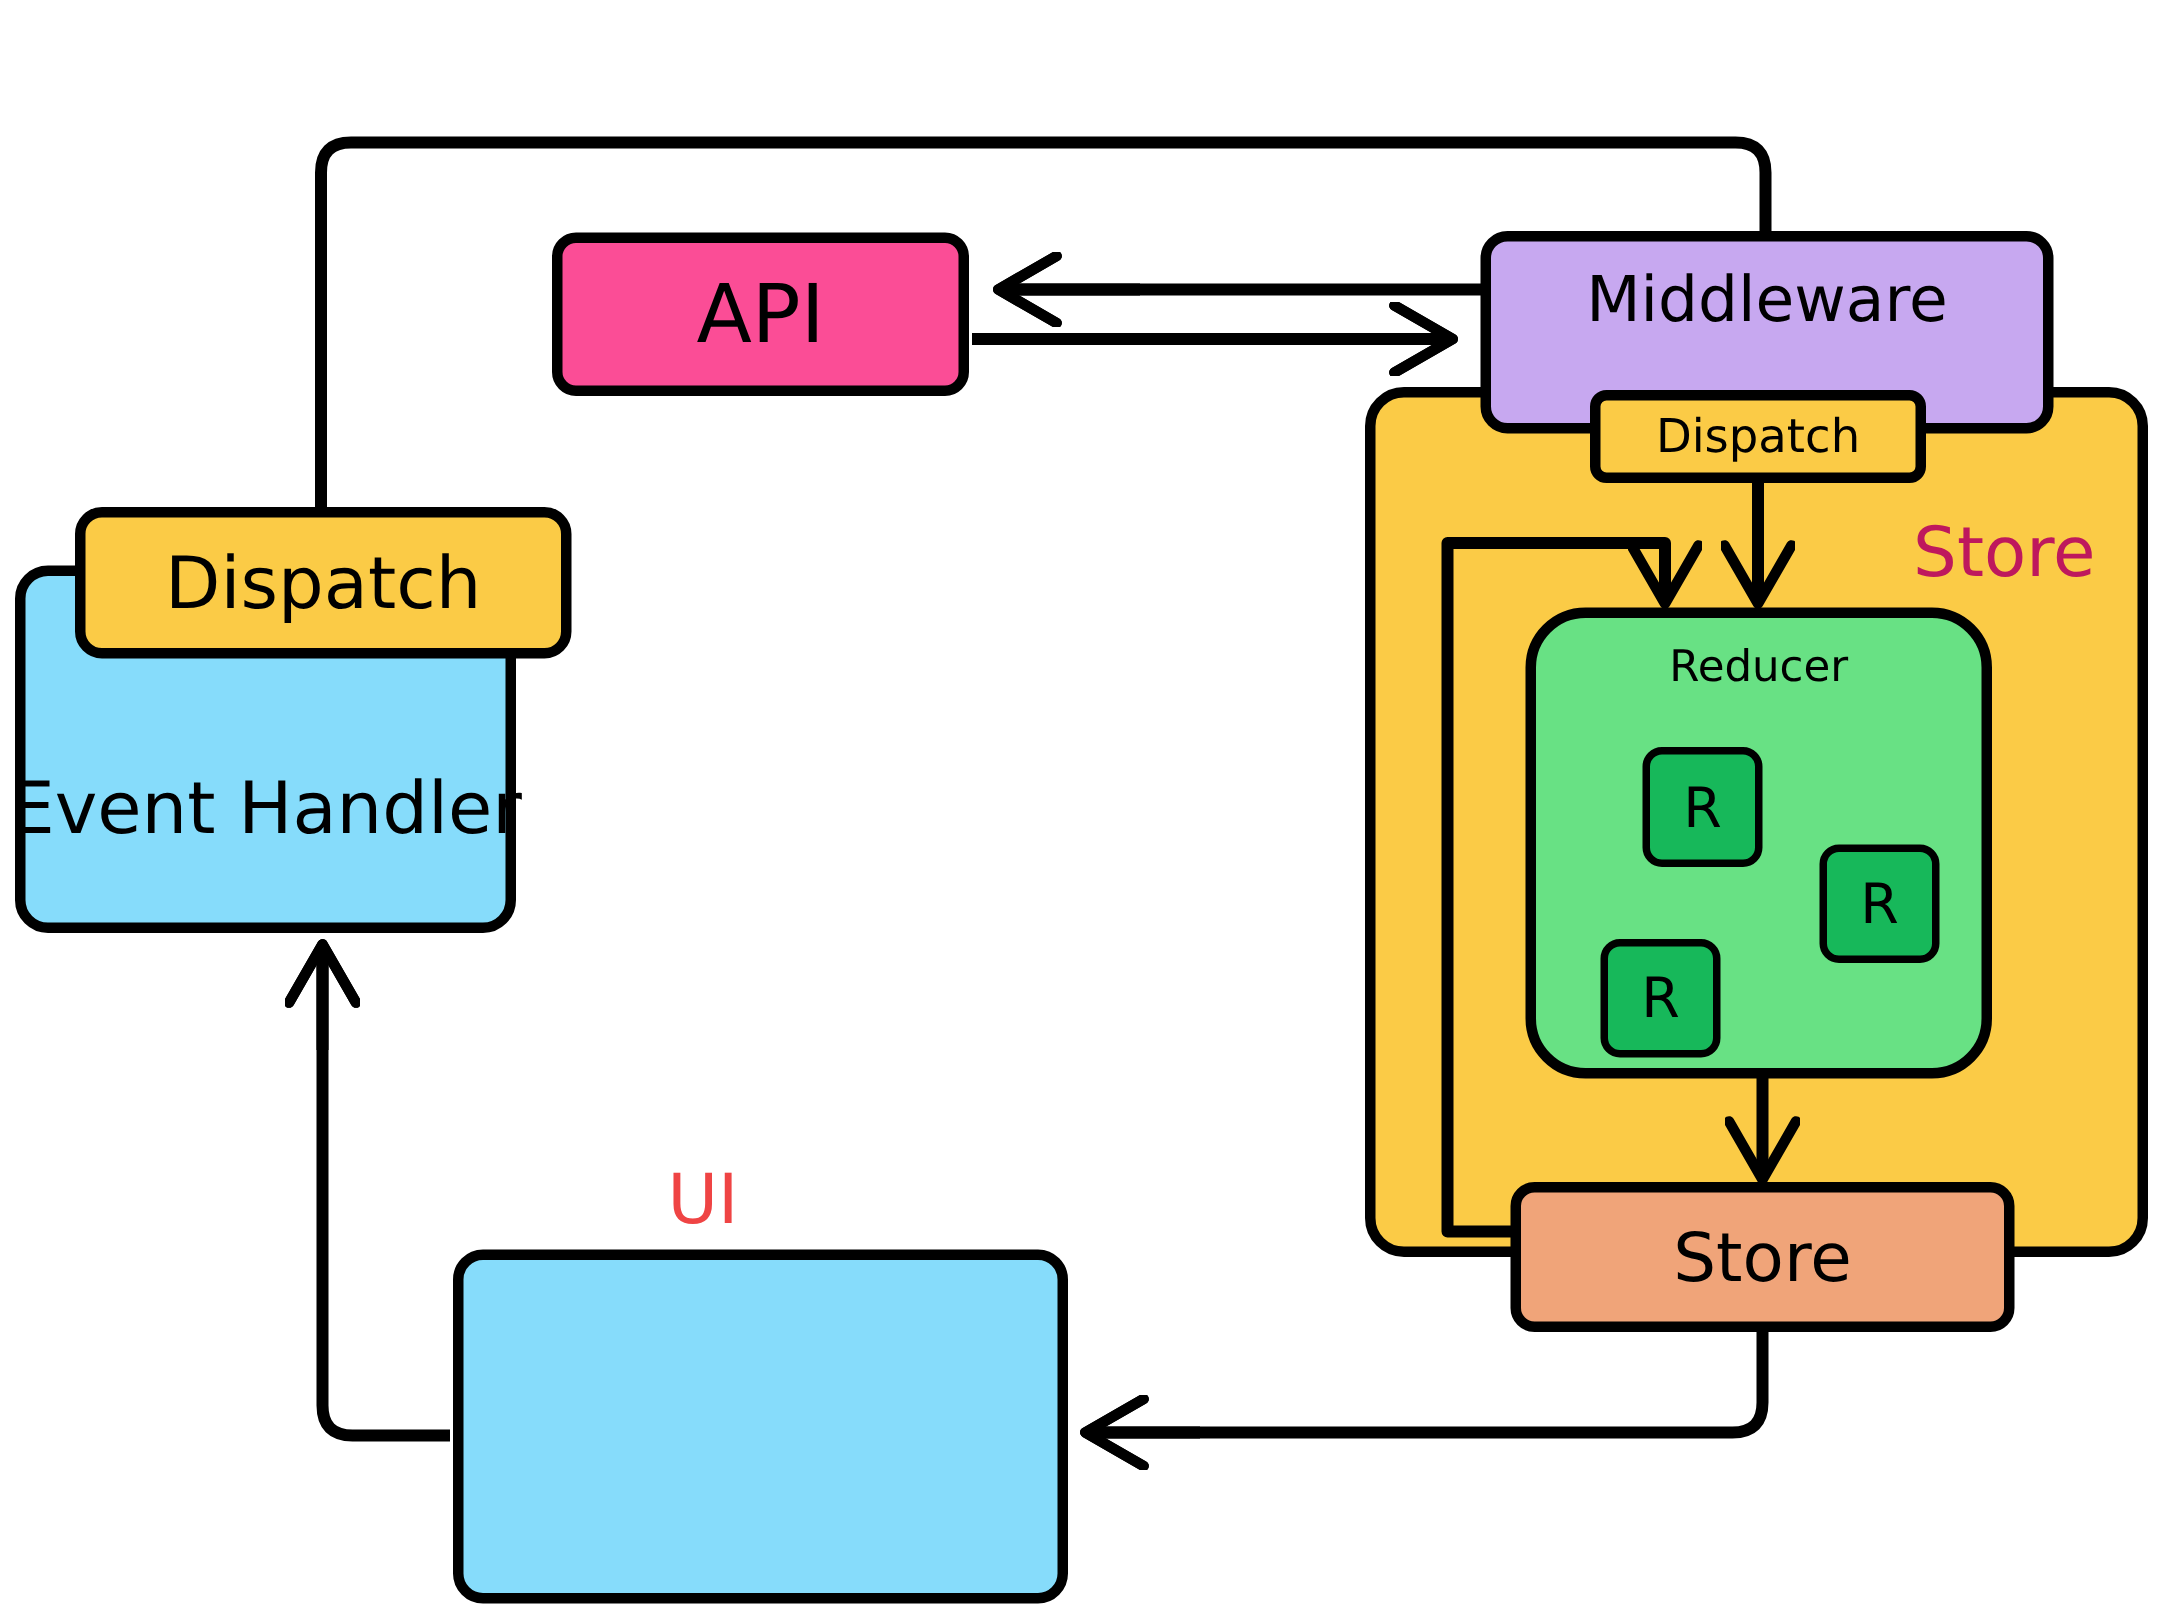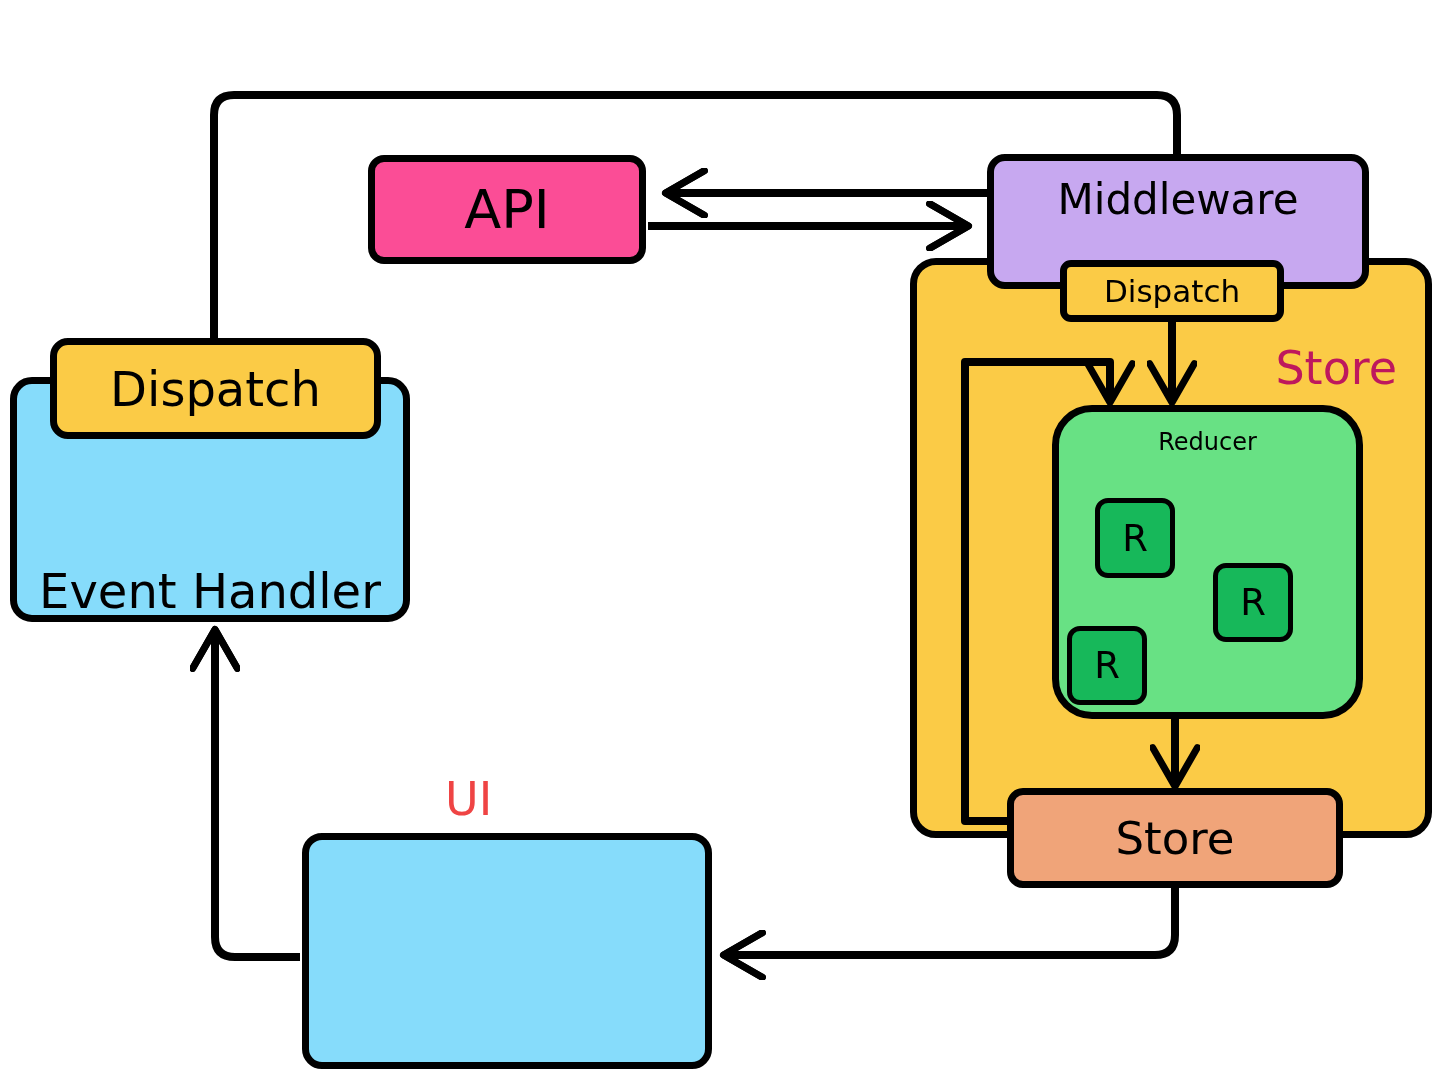--- a/index.html
+++ b/index.html
@@ -83,23 +83,22 @@
   }
 
   
   #reducer-box {
     left: 1017px; top: 405px;
     width: 311px; height: 314px;
     background: #68e184;
     border-radius: 40px;
     align-items: flex-start;
     padding-top: 18px;
-    font-size: 24px;
+    font-size: 29px;
     z-index: 4;
-    margin-left: 35px;
   }
   .r-chip {
     position: absolute;
     box-sizing: border-box;
     border: 5px solid #000;
     border-radius: 13px;
     background: #17b85a;
     font-size: 37px;
     display: flex;
     align-items: center;
@@ -117,25 +116,25 @@
     width: 336px; height: 100px;
     background: #f0a479;
     border-radius: 16px;
     font-size: 45px;
     z-index: 7;
   }
 
   
   #event-handler-box {
     left: 10px; top: 377px;
-    width: 400px; height: 245px;
+    width: 334px; height: 245px;
     background: #86dcfb;
     border-radius: 22px;
     font-size: 48px;
-    align-items: flex-end;
+    align-items: center;
     padding-top: 78px;
     z-index: 4;
   }
   #eh-dispatch {
     left: 50px; top: 338px;
     width: 331px; height: 101px;
     background: #fbcb46;
     border-radius: 18px;
     font-size: 48px;
     z-index: 6;

